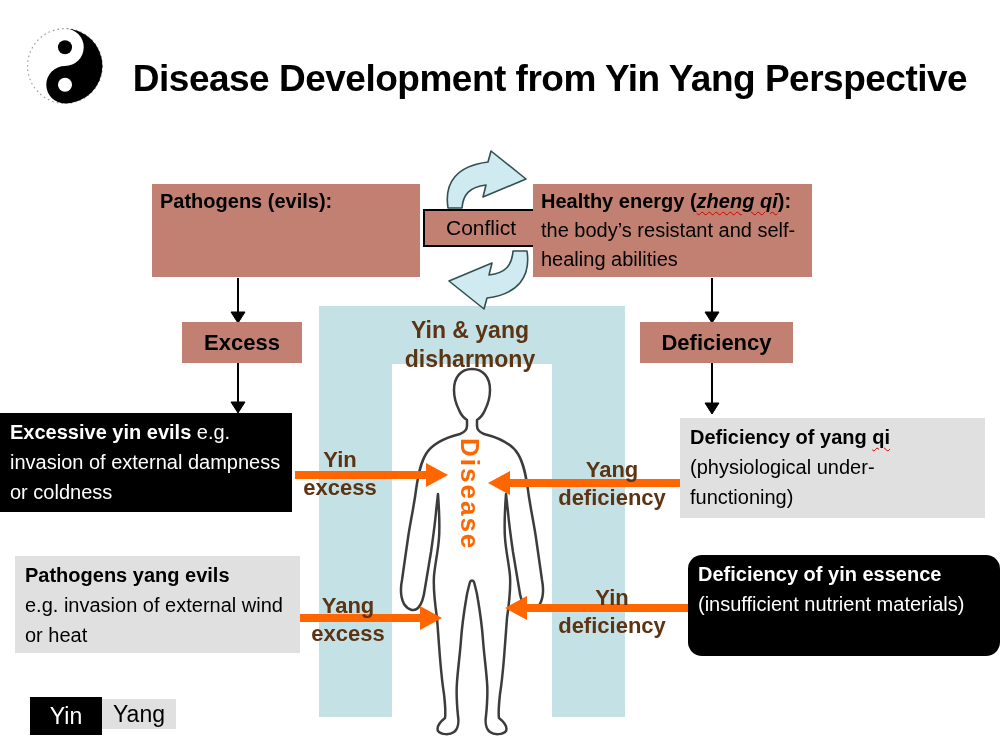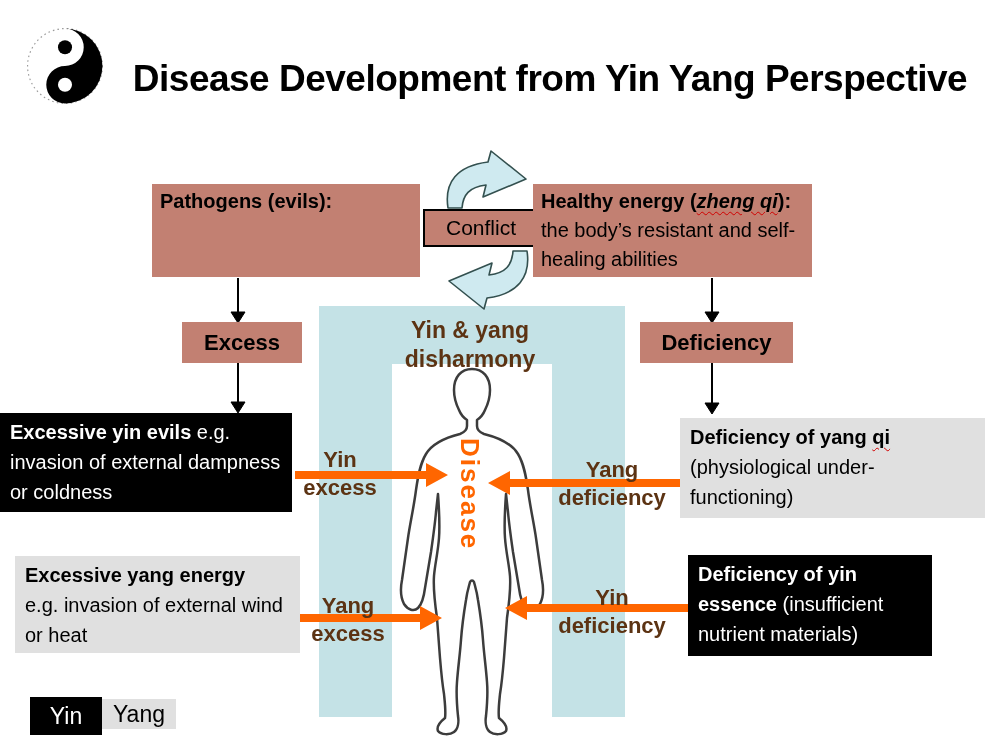--- a/index.html
+++ b/index.html
@@ -32,21 +32,21 @@
   .bodysvg{left:396px;top:366px;}
   .disease{left:454px;top:438px;height:120px;writing-mode:vertical-rl;
     font-size:26px;font-weight:bold;color:var(--orange);letter-spacing:2px;}
   
   .blackbox{background:#000;color:#fff;}
   .graybox{background:var(--light-gray);color:#000;}
   .side{font-size:20px;line-height:30px;padding:4px 10px;box-sizing:border-box;}
   .exc-yin{left:0;top:413px;width:292px;height:99px;}
   .exc-yang{left:15px;top:556px;width:285px;height:97px;}
   .def-yang{left:680px;top:418px;width:305px;height:100px;}
-  .def-yin{left:688px;top:555px;width:244px;height:101px;}
+  .def-yin{left:688px;top:555px;width:312px;height:101px;border-radius:14px;}
   
   .alabel{width:140px;text-align:center;font-size:22px;font-weight:bold;
     color:var(--brown);line-height:28px;}
   .l-yin-excess{left:270px;top:446px;}
   .l-yang-def{left:542px;top:456px;}
   .l-yang-excess{left:278px;top:592px;}
   .l-yin-def{left:542px;top:584px;}
   
   .leg-yin{left:30px;top:697px;width:72px;height:38px;background:#000;color:#fff;
     display:flex;align-items:center;justify-content:center;font-size:23px;}
@@ -150,21 +150,21 @@
 
 <div class="abs rose deficiency flowlabel z5">
   <span>Deficiency</span>
 </div>
 
 <div class="abs blackbox side exc-yin z5">
   <span class="b">Excessive yin evils</span><span> e.g. invasion of external dampness or coldness</span>
 </div>
 
 <div class="abs graybox side exc-yang z5">
-  <span class="b">Excessive yang energy</span><br>
+  <span class="b">Pathogens yang evils</span><br>
   <span>e.g. invasion of external wind or heat</span>
 </div>
 
 <div class="abs graybox side def-yang z5">
   <span class="b">Deficiency of yang </span><span class="b spell">qi</span><span> (physiological under-functioning)</span>
 </div>
 
 <div class="abs blackbox side def-yin z5">
   <span class="b">Deficiency of yin essence</span><span> (insufficient nutrient materials)</span>
 </div>

